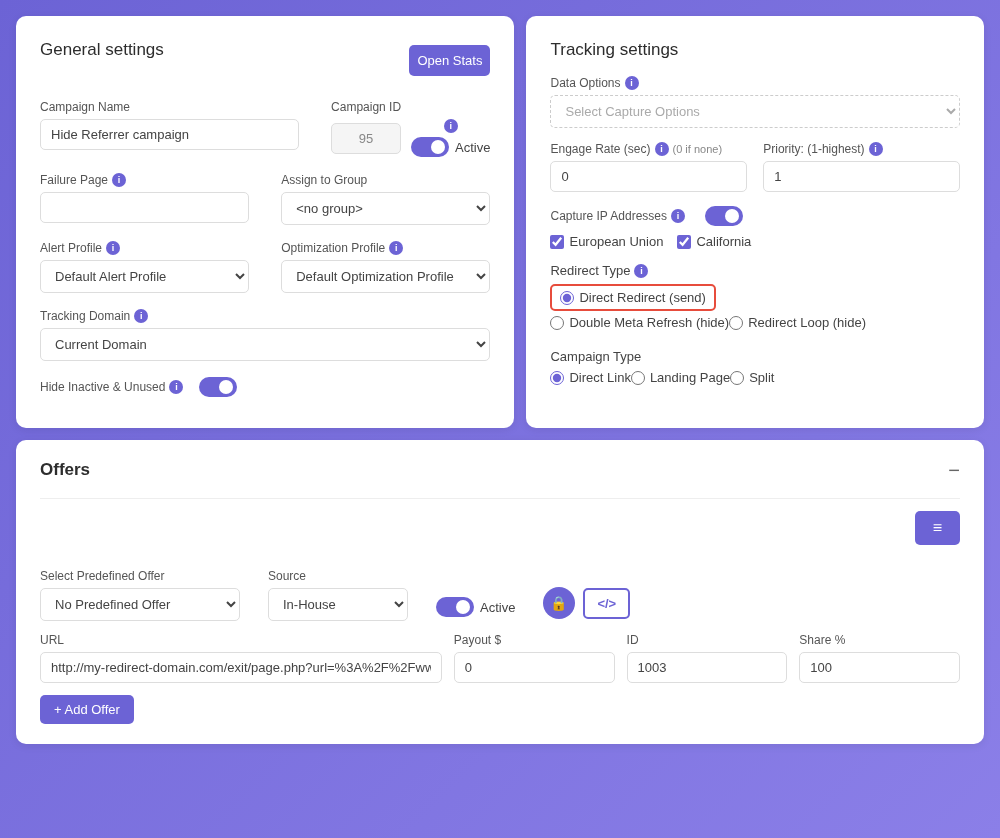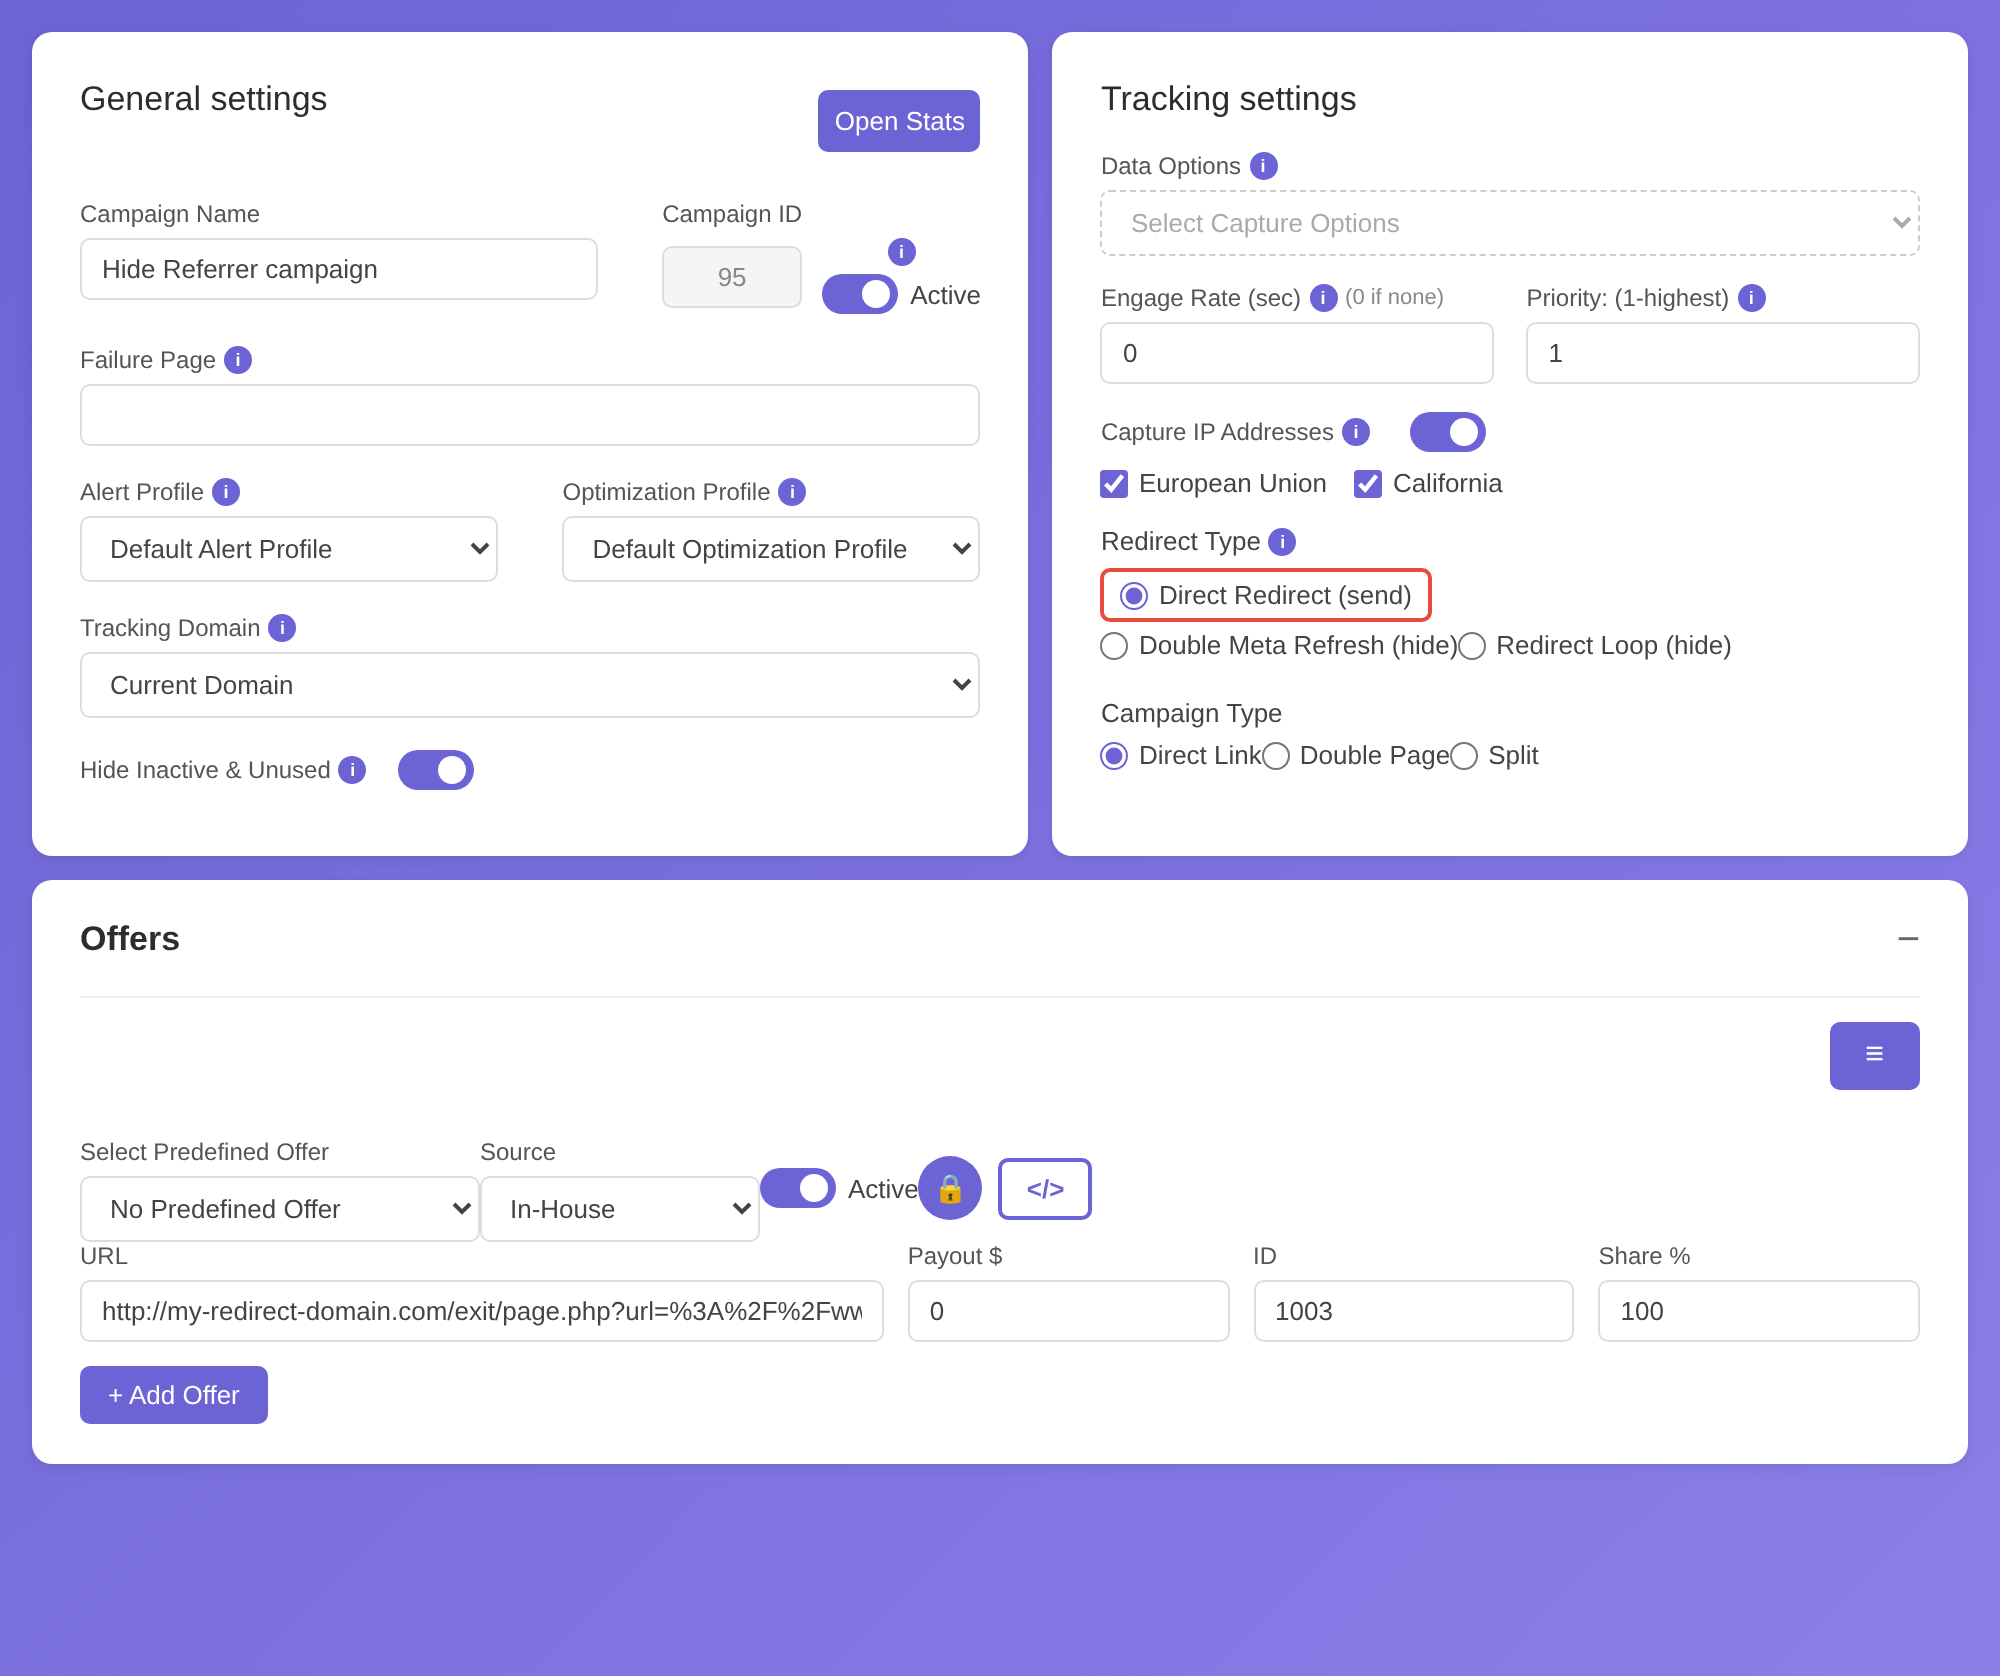--- a/index.html
+++ b/index.html
@@ -280,23 +280,23 @@
       font-size: 16px;
       cursor: pointer;
       display: flex;
       align-items: center;
       justify-content: center;
       margin-left: auto;
       margin-bottom: 12px;
     }
     .offers-row1 {
       display: flex;
-      gap: 0;
-      align-items: center;
-      margin-bottom: 0;
+      gap: 28px;
+      align-items: flex-end;
+      margin-bottom: 12px;
     }
     .offers-row2 {
       display: flex;
       gap: 12px;
       align-items: flex-end;
     }
     .add-offer-btn {
       background: #6c63d5;
       color: #fff;
       border: none;
@@ -379,20 +379,28 @@
       </div>
 
       <div class="form-row">
         <div class="form-group">
           <label class="form-label">
             <span>Failure Page</span>
             <span class="info-icon">i</span>
           </label>
           <input class="form-input" type="text" value="" style="">
         </div>
+        <div class="form-group">
+          <label class="form-label">
+            <span>Assign to Group</span>
+          </label>
+          <select class="form-select">
+            <option>&lt;no group&gt;</option>
+          </select>
+        </div>
       </div>
 
       <div class="form-row">
         <div class="form-group">
           <label class="form-label">
             <span>Alert Profile</span>
             <span class="info-icon">i</span>
           </label>
           <select class="form-select">
             <option>Default Alert Profile</option>
@@ -519,21 +527,21 @@
         <div class="radio-group-label">
           <span>Campaign Type</span>
         </div>
         <div class="radio-row">
           <label class="radio-item">
             <input type="radio" name="campaign_type" checked="" style="">
             <span>Direct Link</span>
           </label>
           <label class="radio-item">
             <input type="radio" name="campaign_type" style="">
-            <span>Double Page</span>
+            <span>Landing Page</span>
           </label>
           <label class="radio-item">
             <input type="radio" name="campaign_type" style="">
             <span>Split</span>
           </label>
         </div>
       </div>
     </div>
   </div>
 

